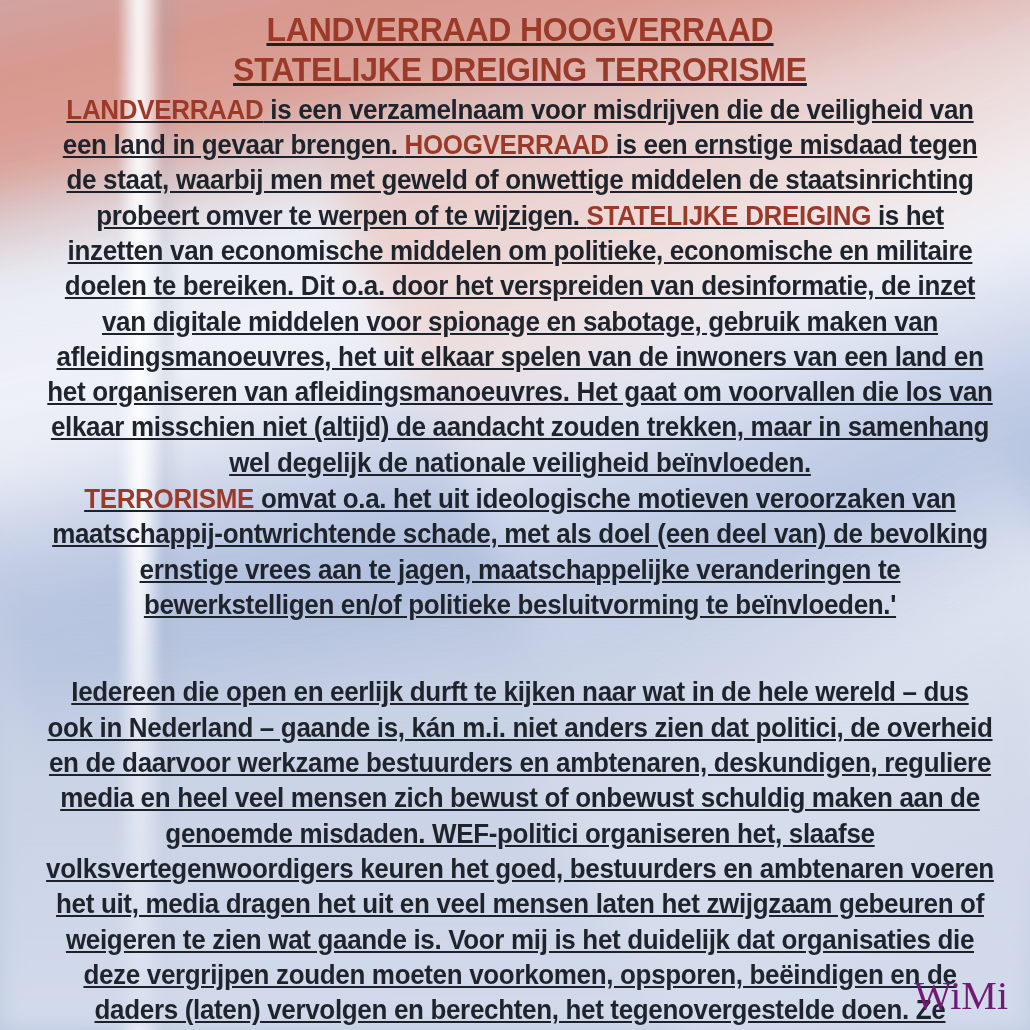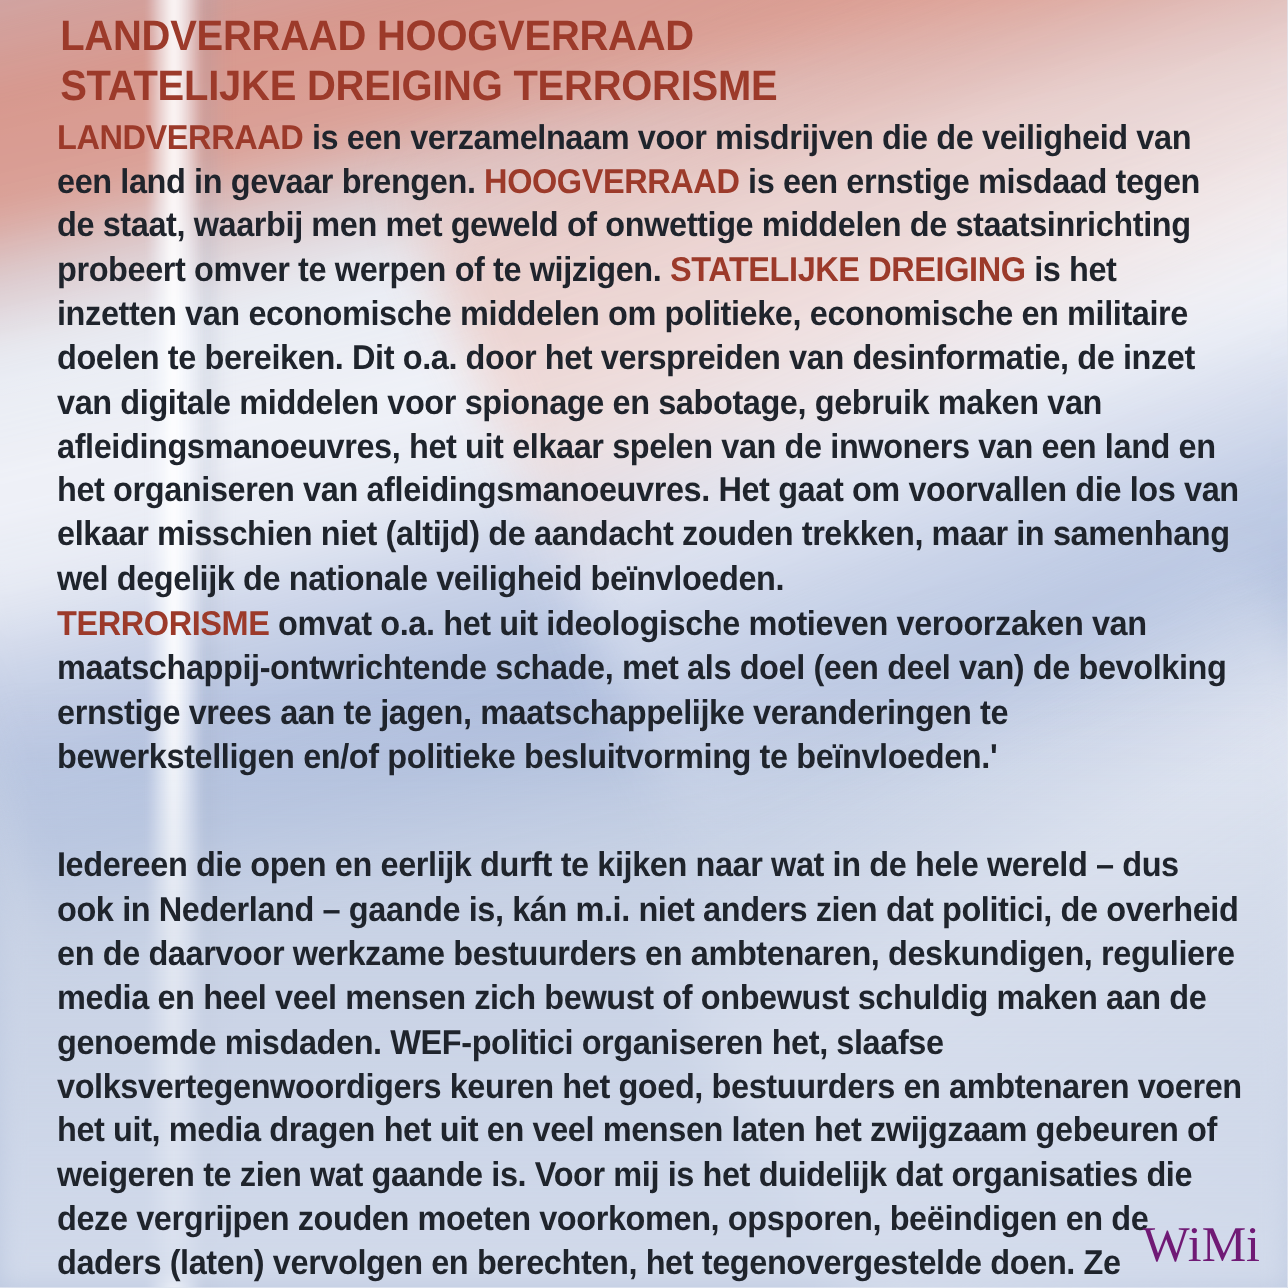--- a/index.html
+++ b/index.html
@@ -138,22 +138,23 @@
       rgba(150,160,185,0.00) 100%);
     filter: blur(5px);
   }
 
   
   .content {
     position: absolute;
     inset: 0;
     padding: 6px 8px 0 18px;
     box-sizing: border-box;
-    text-align: left;
+    text-align: center;
     color: #1d2129;
+    text-decoration: underline;
   }
 
   .headline {
     font-weight: 700;
     font-size: 34px;
     line-height: 1.17;
     letter-spacing: -0.2px;
     color: #9c3a2a;
     margin: 4px 0 2px 0;
     transform: scaleX(0.94);

